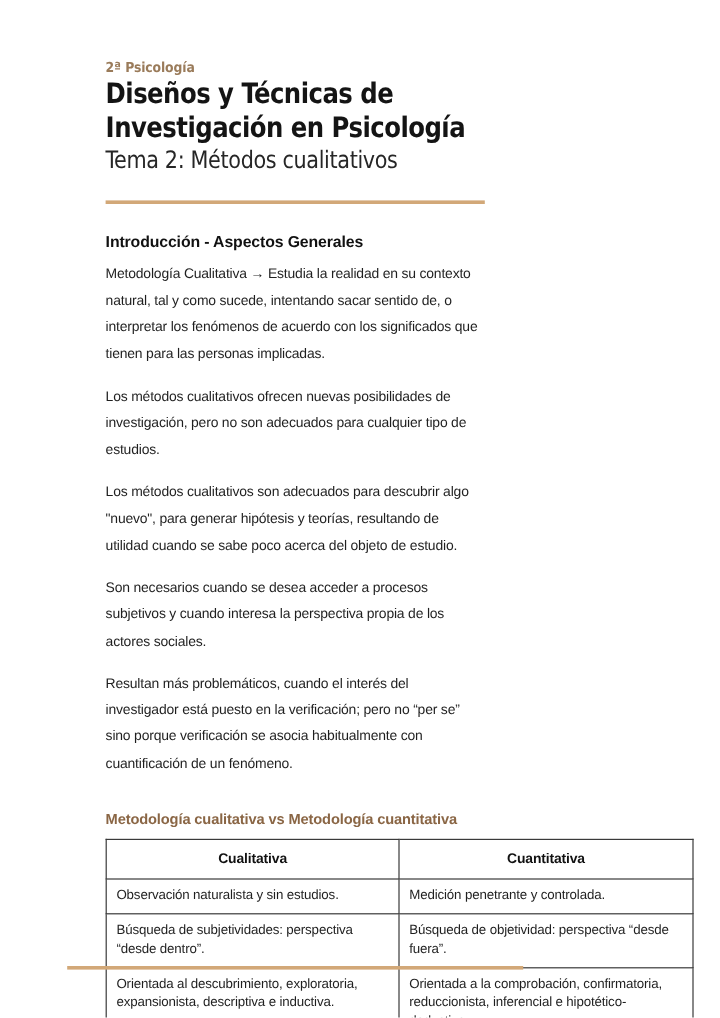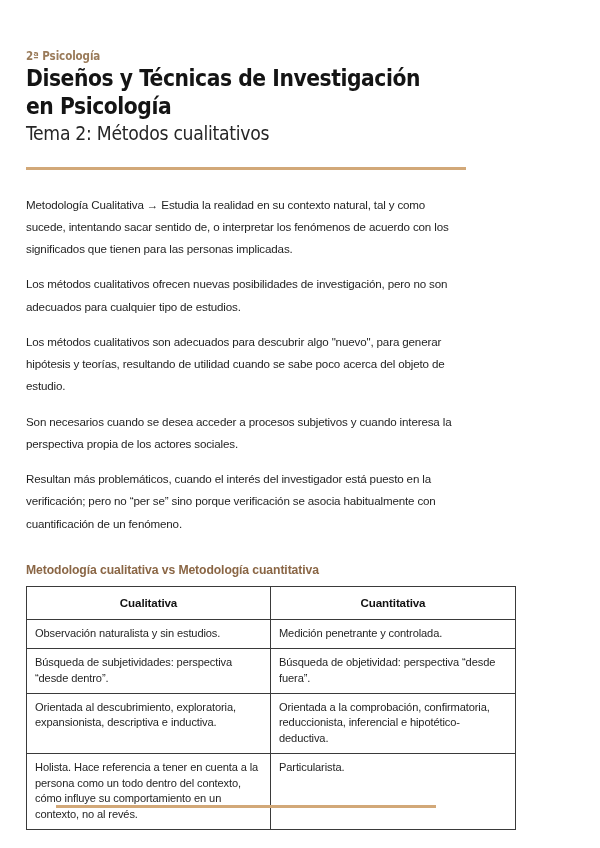--- a/index.html
+++ b/index.html
@@ -14,21 +14,21 @@
     font-family: "Liberation Sans", "DejaVu Sans", sans-serif;
     color: #1a1a1a;
     overflow: hidden;
   }
 
   .page {
     position: relative;
     width: 492px;
     height: 848px;
     box-sizing: border-box;
-    padding: 0 26px;
+    padding: 0 88px;
   }
 
   
   .doc-header {
     padding-top: 50px;
   }
   .course-label {
     font-family: "DejaVu Sans Condensed", "Liberation Sans Narrow", "Liberation Sans", sans-serif;
     font-size: 11.5px;
     font-weight: 700;
@@ -149,20 +149,21 @@
   <div class="doc-header">
     <div class="course-label">2ª Psicología</div>
     <h1 class="doc-title">Diseños y Técnicas de Investigación en Psicología</h1>
     <h2 class="doc-subtitle">Tema 2: Métodos cualitativos</h2>
   </div>
 
   <div class="rule rule-top"></div>
 
   <div class="content">
 
+    <h3 class="section-heading">Introducción - Aspectos Generales</h3>
 
     <p class="para">Metodología Cualitativa → Estudia la realidad en su contexto natural, tal y como sucede, intentando sacar sentido de, o interpretar los fenómenos de acuerdo con los significados que tienen para las personas implicadas.</p>
     <p class="para">Los métodos cualitativos ofrecen nuevas posibilidades de investigación, pero no son adecuados para cualquier tipo de estudios.</p>
     <p class="para">Los métodos cualitativos son adecuados para descubrir algo "nuevo", para generar hipótesis y teorías, resultando de utilidad cuando se sabe poco acerca del objeto de estudio.</p>
     <p class="para">Son necesarios cuando se desea acceder a procesos subjetivos y cuando interesa la perspectiva propia de los actores sociales.</p>
     <p class="para">Resultan más problemáticos, cuando el interés del investigador está puesto en la verificación; pero no “per se” sino porque verificación se asocia habitualmente con cuantificación de un fenómeno.</p>
 
     <h4 class="subsection-heading">Metodología cualitativa vs Metodología cuantitativa</h4>
 
     <table class="compare-table">

